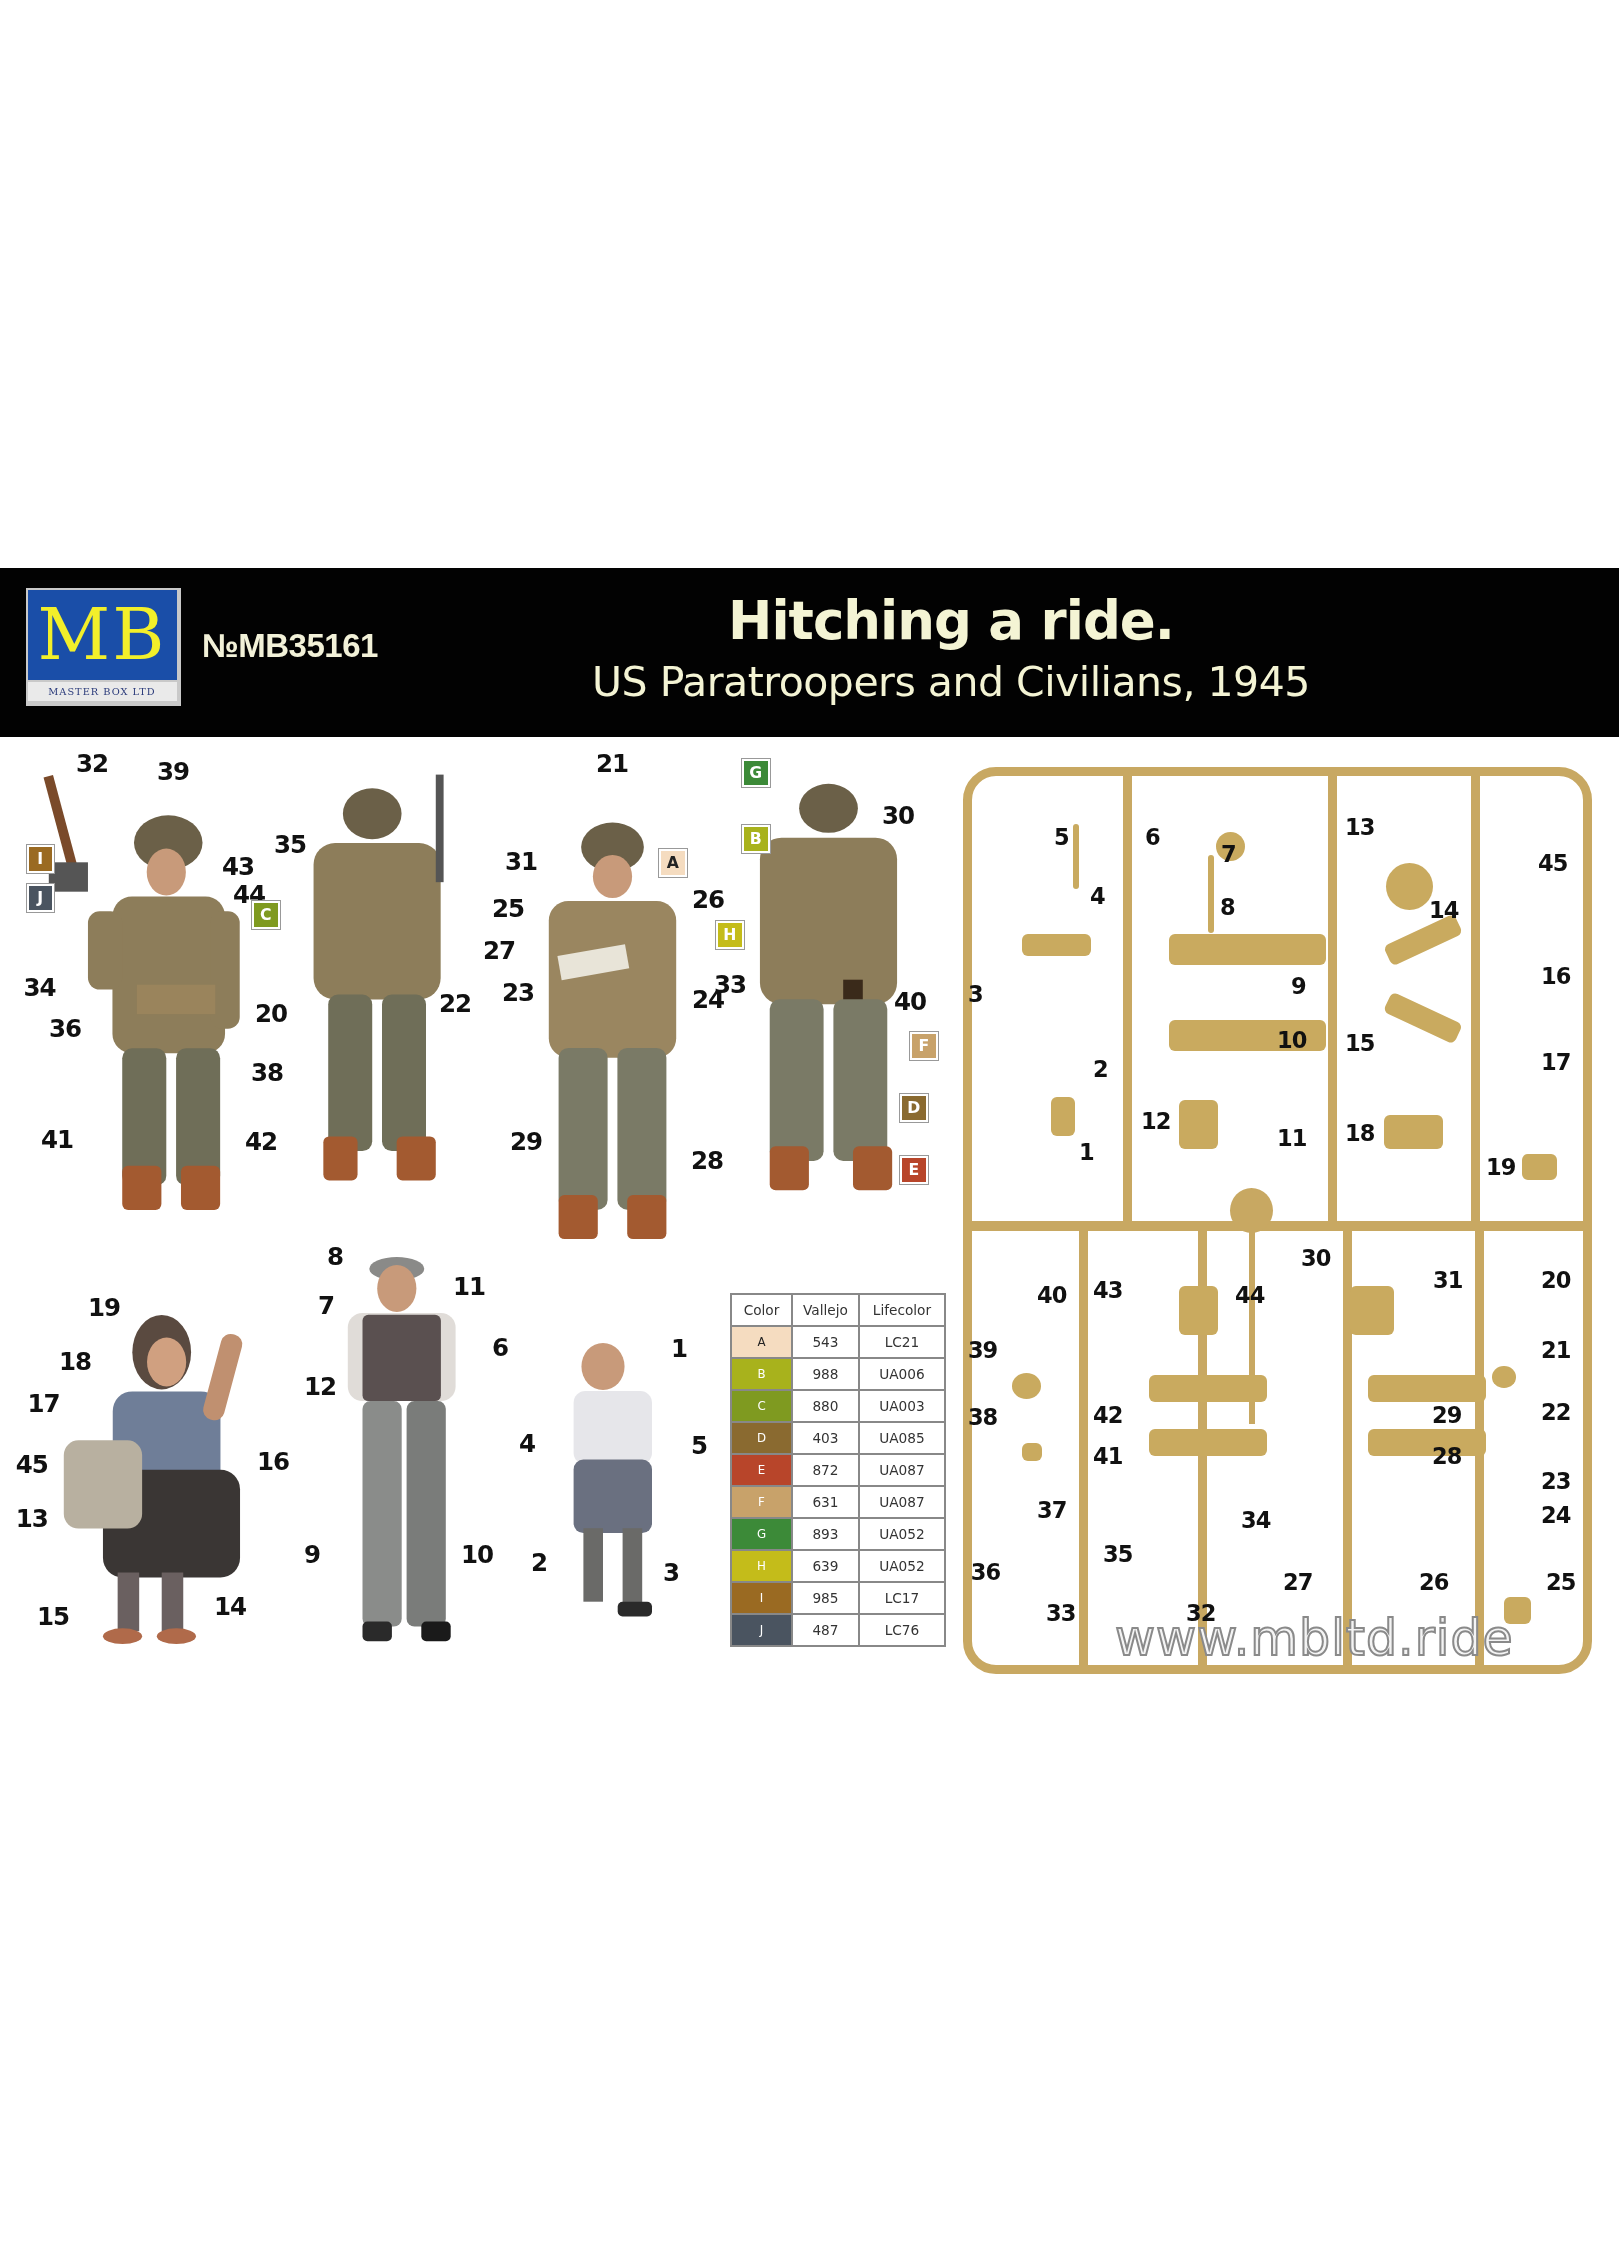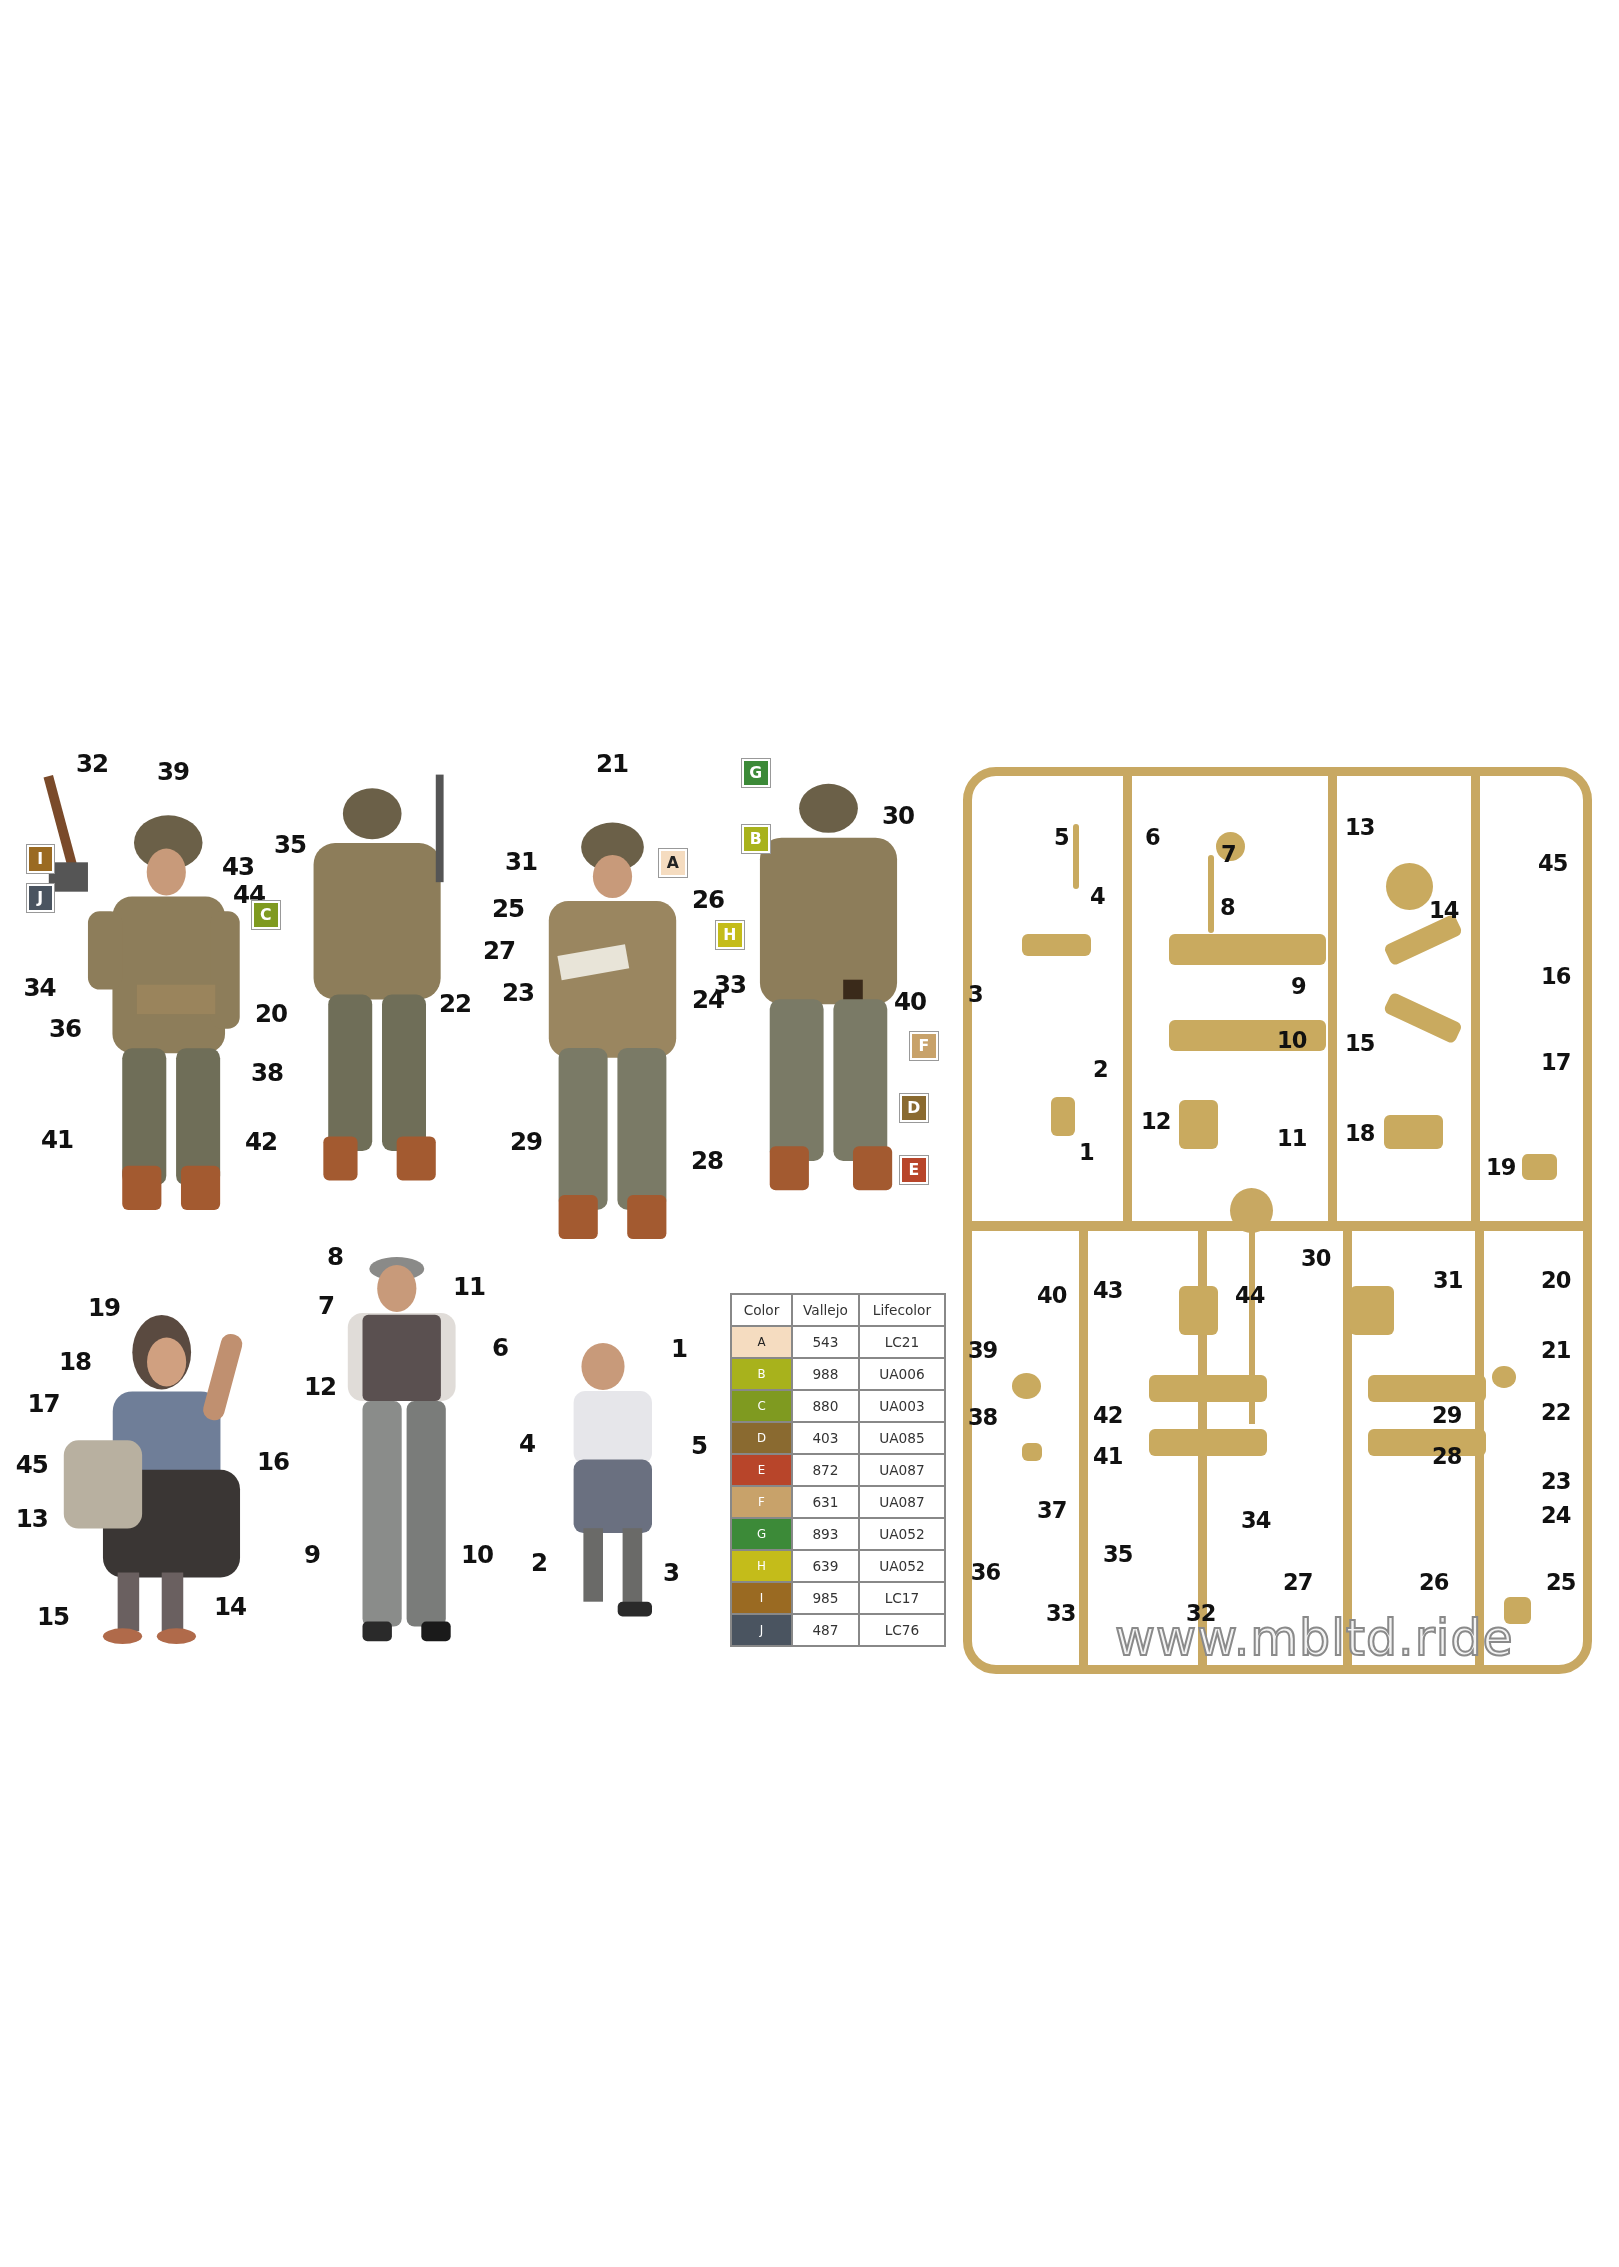--- a/index.html
+++ b/index.html
@@ -31,20 +31,29 @@
   .frame{position:absolute;left:0;top:0;width:629px;height:907px;border:9.8px solid #c8a862;border-radius:33px;box-sizing:border-box;}
   .part{position:absolute;background:#c9aa5f;border-radius:5.9px;}
   .pnum{position:absolute;font-family:"DejaVu Sans",sans-serif;font-weight:bold;font-size:22.5px;color:#111;letter-spacing:-1px;}
   .watermark{position:absolute;left:152px;top:843px;font-family:"DejaVu Sans",sans-serif;font-size:49px;color:#f4f4f4;-webkit-text-stroke:2px #8a8a8a;letter-spacing:1px;}
 </style>
 </head>
 <body>
 
 <div class="sheet">
 
+  <div class="banner">
+    <div class="logo">
+      <div class="mb">MB</div>
+      <div class="sub">MASTER BOX LTD</div>
+    </div>
+    <div class="kitno">№MB35161</div>
+    <div class="title t1">Hitching a ride.</div>
+    <div class="title t2">US Paratroopers and Civilians, 1945</div>
+  </div>
 
   <svg class="fig" style="left:39px;top:196px" width="235" height="461" viewBox="0 0 240 470">
     <rect x="20" y="10" width="10" height="120" fill="#7a4a2a" transform="rotate(-15 25 70)"></rect>
     <rect x="10" y="100" width="40" height="30" fill="#555"></rect>
     <ellipse cx="132" cy="80" rx="35" ry="28" fill="#6b6048"></ellipse>
     <ellipse cx="130" cy="110" rx="20" ry="24" fill="#c89a7a"></ellipse>
     <rect x="75" y="135" width="115" height="160" rx="20" fill="#8d7d5a"></rect>
     <rect x="50" y="150" width="35" height="80" rx="12" fill="#8d7d5a"></rect>
     <rect x="175" y="150" width="30" height="120" rx="12" fill="#8d7d5a"></rect>
     <rect x="100" y="225" width="80" height="30" fill="#9a845c"></rect>

